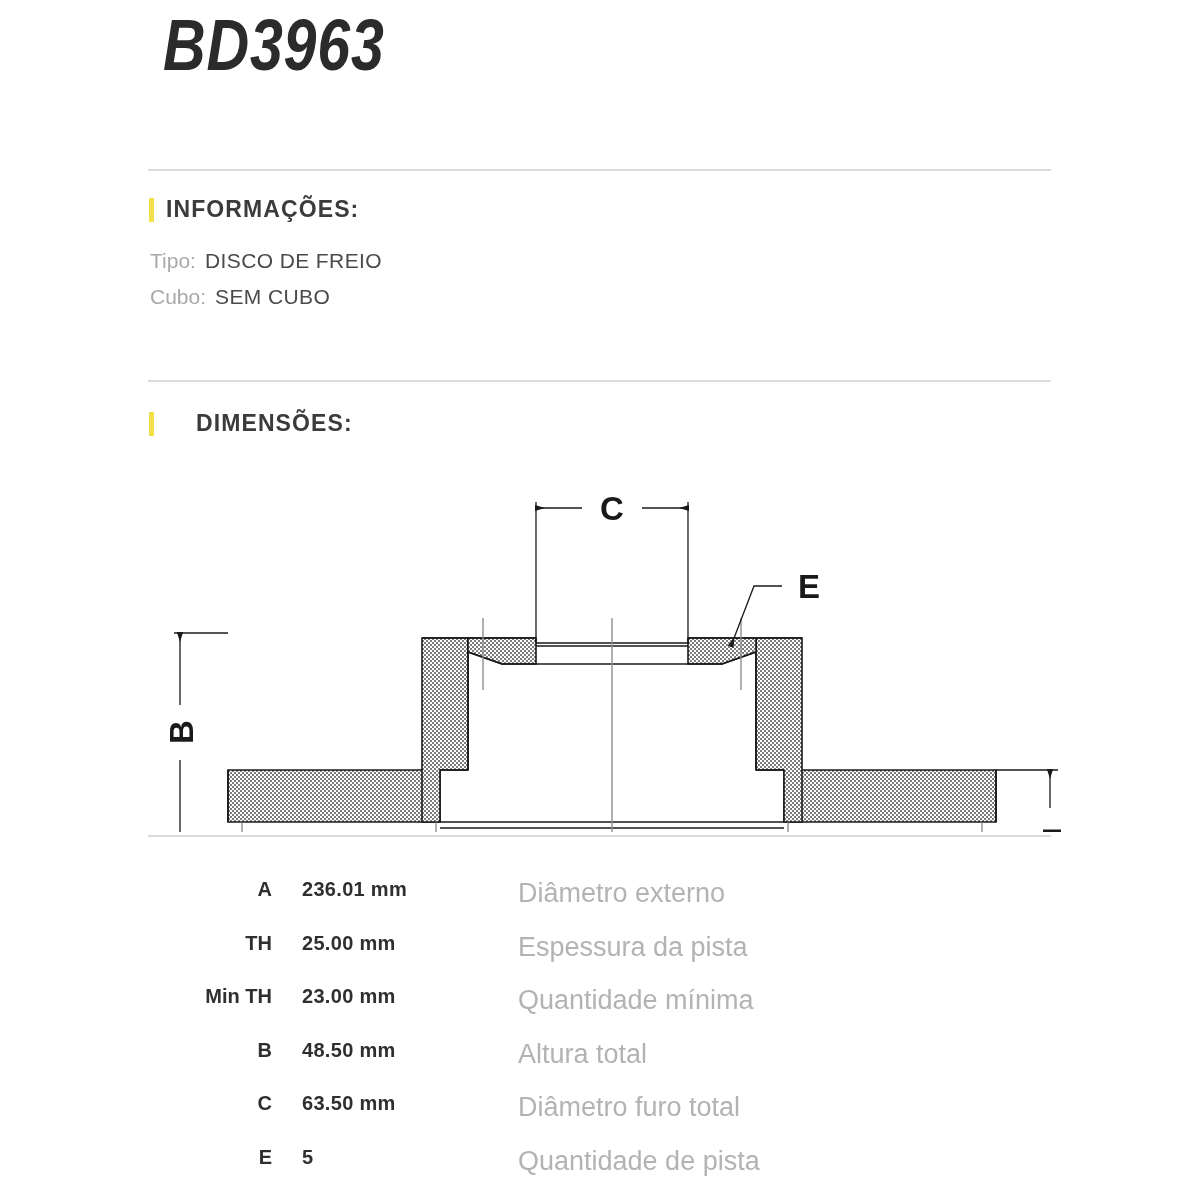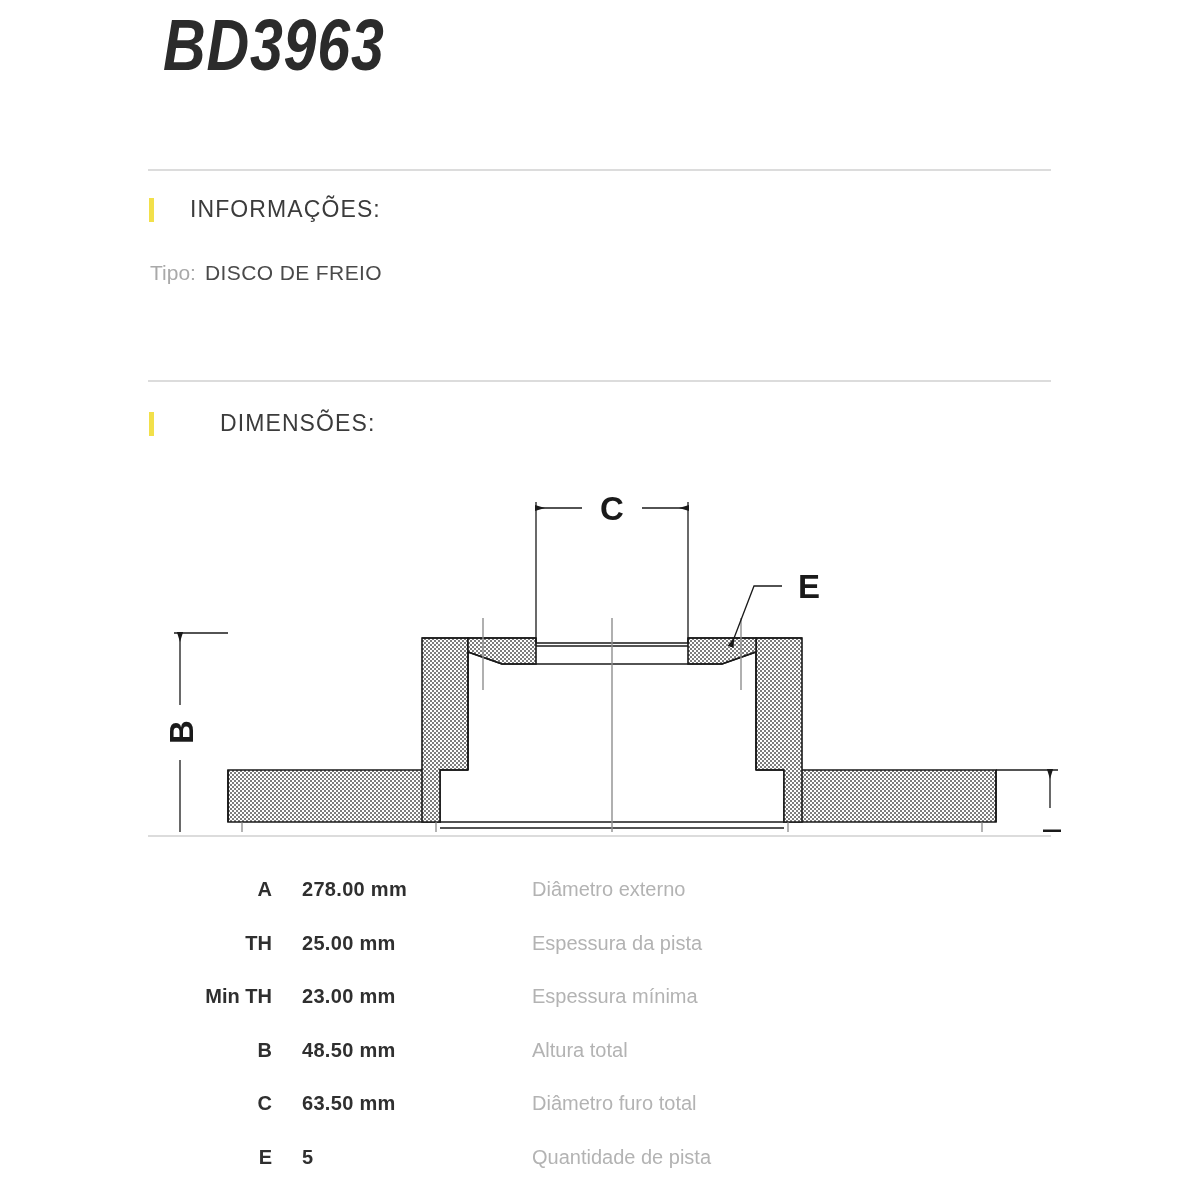--- a/index.html
+++ b/index.html
@@ -58,38 +58,37 @@
     gap: 12px;
   }
   .accent-bar {
     width: 5px;
     height: 24px;
     background: #f2e04a;
     flex: 0 0 auto;
   }
   .section-title {
     font-size: 23px;
-    font-weight: normal;
+    font-weight: bold;
     letter-spacing: 1.1px;
     color: #3b3b3b;
     white-space: nowrap;
-    margin-left: 24px;
   }
   #head-informacoes { left: 149px; top: 196px; }
   #head-dimensoes   { left: 149px; top: 410px; gap: 42px; }
 
   
   .info-list {
     position: absolute;
     left: 150px;
     top: 249px;
   }
   .info-row {
     display: flex;
-    align-items: flex-end;
+    align-items: flex-start;
     height: 36px;
     white-space: nowrap;
   }
   .info-label {
     font-size: 21px;
     color: #a9a9a9;
     font-weight: normal;
   }
   .info-value {
     font-size: 21px;
@@ -135,22 +134,22 @@
     position: absolute;
     left: 152px;
     font-size: 20px;
     font-weight: bold;
     color: #2f2f2f;
     letter-spacing: 0.3px;
     top: 10px;
   }
   .dim-desc {
     position: absolute;
-    left: 382px;
-    font-size: 20px;
+    left: 368px;
+    font-size: 27px;
     font-weight: normal;
     color: #b3b3b3;
     top: 10px;
   }
 </style>
 </head>
 <body>
 
 <div class="page">
 
@@ -160,20 +159,24 @@
 
   <div class="section-head" id="head-informacoes">
     <span class="accent-bar"></span>
     <span class="section-title">INFORMAÇÕES:</span>
   </div>
 
   <div class="info-list">
     <div class="info-row">
       <span class="info-label">Tipo:</span>
       <span class="info-value">DISCO DE FREIO</span>
+    </div>
+    <div class="info-row">
+      <span class="info-label">Cubo:</span>
+      <span class="info-value">SEM CUBO</span>
     </div>
   </div>
 
   <div class="sep" id="sep-2"></div>
 
   <div class="section-head" id="head-dimensoes">
     <span class="accent-bar"></span>
     <span class="section-title">DIMENSÕES:</span>
   </div>
 
@@ -284,34 +287,34 @@
       </g>
     </svg>
   </div>
 
   <div class="sep" id="sep-3"></div>
 
   <div class="dim-table">
 
     <div class="dim-row">
       <span class="dim-key">A</span>
-      <span class="dim-val">278.00 mm</span>
+      <span class="dim-val">236.01 mm</span>
       <span class="dim-desc">Diâmetro externo</span>
     </div>
 
     <div class="dim-row">
       <span class="dim-key">TH</span>
       <span class="dim-val">25.00 mm</span>
       <span class="dim-desc">Espessura da pista</span>
     </div>
 
     <div class="dim-row">
       <span class="dim-key">Min TH</span>
       <span class="dim-val">23.00 mm</span>
-      <span class="dim-desc">Espessura mínima</span>
+      <span class="dim-desc">Quantidade mínima</span>
     </div>
 
     <div class="dim-row">
       <span class="dim-key">B</span>
       <span class="dim-val">48.50 mm</span>
       <span class="dim-desc">Altura total</span>
     </div>
 
     <div class="dim-row">
       <span class="dim-key">C</span>

